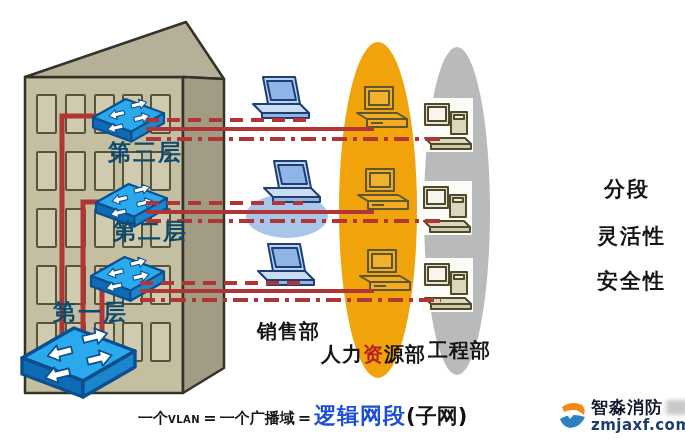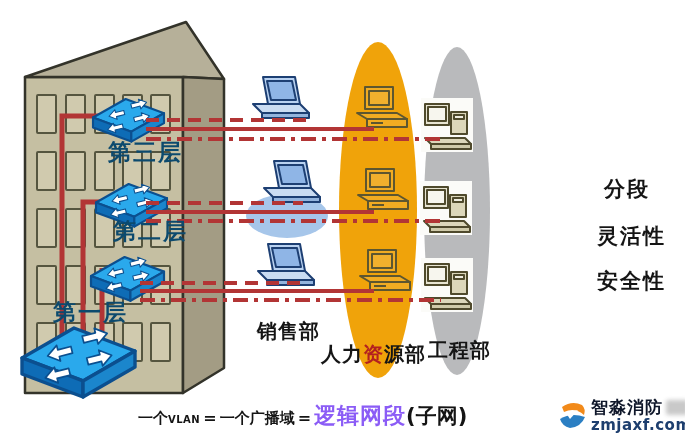--- a/index.html
+++ b/index.html
@@ -10,21 +10,21 @@
   .stage svg.scene{position:absolute;left:0;top:0;}
   .lbl{position:absolute;color:#151515;font-weight:800;white-space:nowrap;line-height:1;}
   .floor-lbl{font-size:23px;letter-spacing:2px;color:#0c4a6e;}
   .dept-lbl{font-size:20px;letter-spacing:1px;}
   .benefit-lbl{font-size:21px;letter-spacing:2px;margin-top:28px;}
   .hr-red{color:#b32020;}
   .formula{position:absolute;left:138px;top:401px;display:flex;align-items:baseline;color:#141414;}
   .f-big{font-size:15px;font-weight:800;}
   .f-vlan{font-size:10px;font-weight:800;letter-spacing:0.5px;}
   .f-eq{font-size:16px;font-weight:800;margin:0 3px;}
-  .f-gray{font-size:22px;font-weight:600;color:#8b5cf6;letter-spacing:1px;}
+  .f-gray{font-size:22px;font-weight:600;color:#1d4ed8;letter-spacing:1px;}
   .f-par{font-size:21px;font-weight:800;}
   .logo{position:absolute;left:556px;top:399px;display:flex;align-items:flex-start;}
   .logo-txt{margin-left:3px;line-height:1;}
   .logo-brand-row{display:flex;align-items:center;}
   .logo-brand{font-size:17px;font-weight:800;color:#0f172a;letter-spacing:1px;}
   .logo-blur{display:inline-block;width:22px;height:15px;background:#c9c9c9;margin-left:3px;
              filter:blur(2px);border-radius:2px;}
   .logo-url{font-size:15px;font-weight:800;color:#1d3e6e;margin-top:2px;letter-spacing:0.5px;}
 </style>
 </head>

